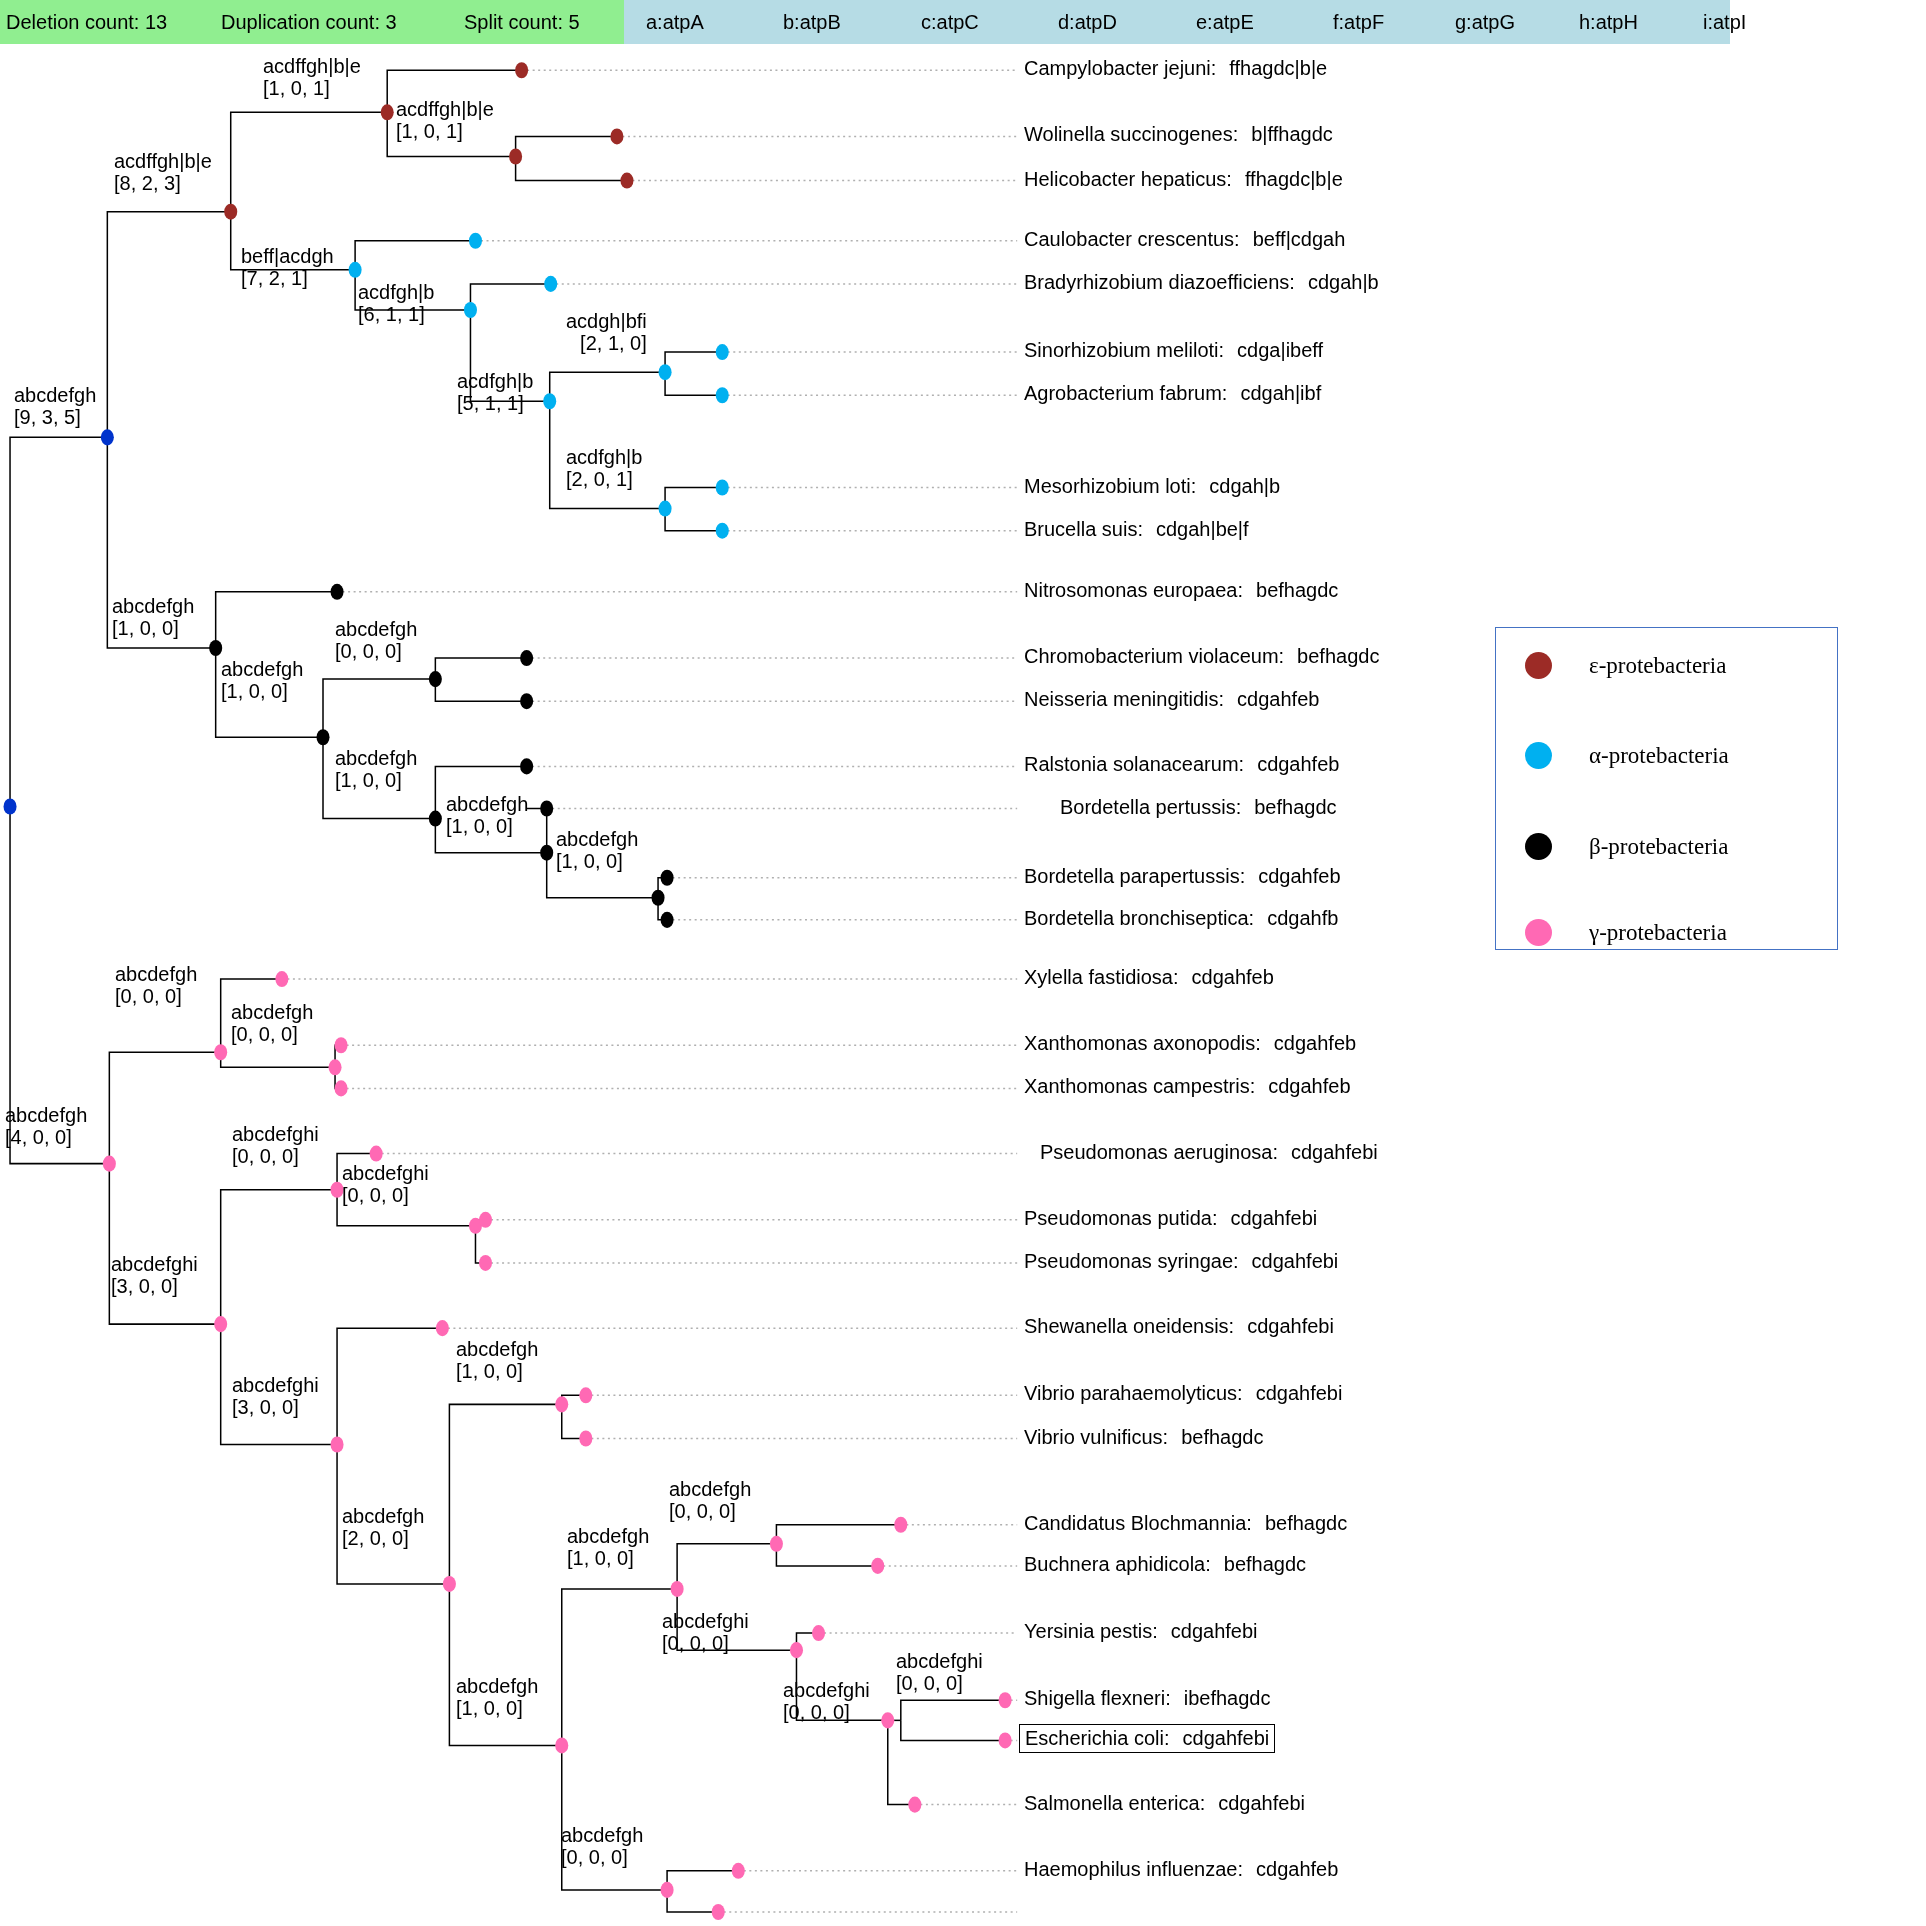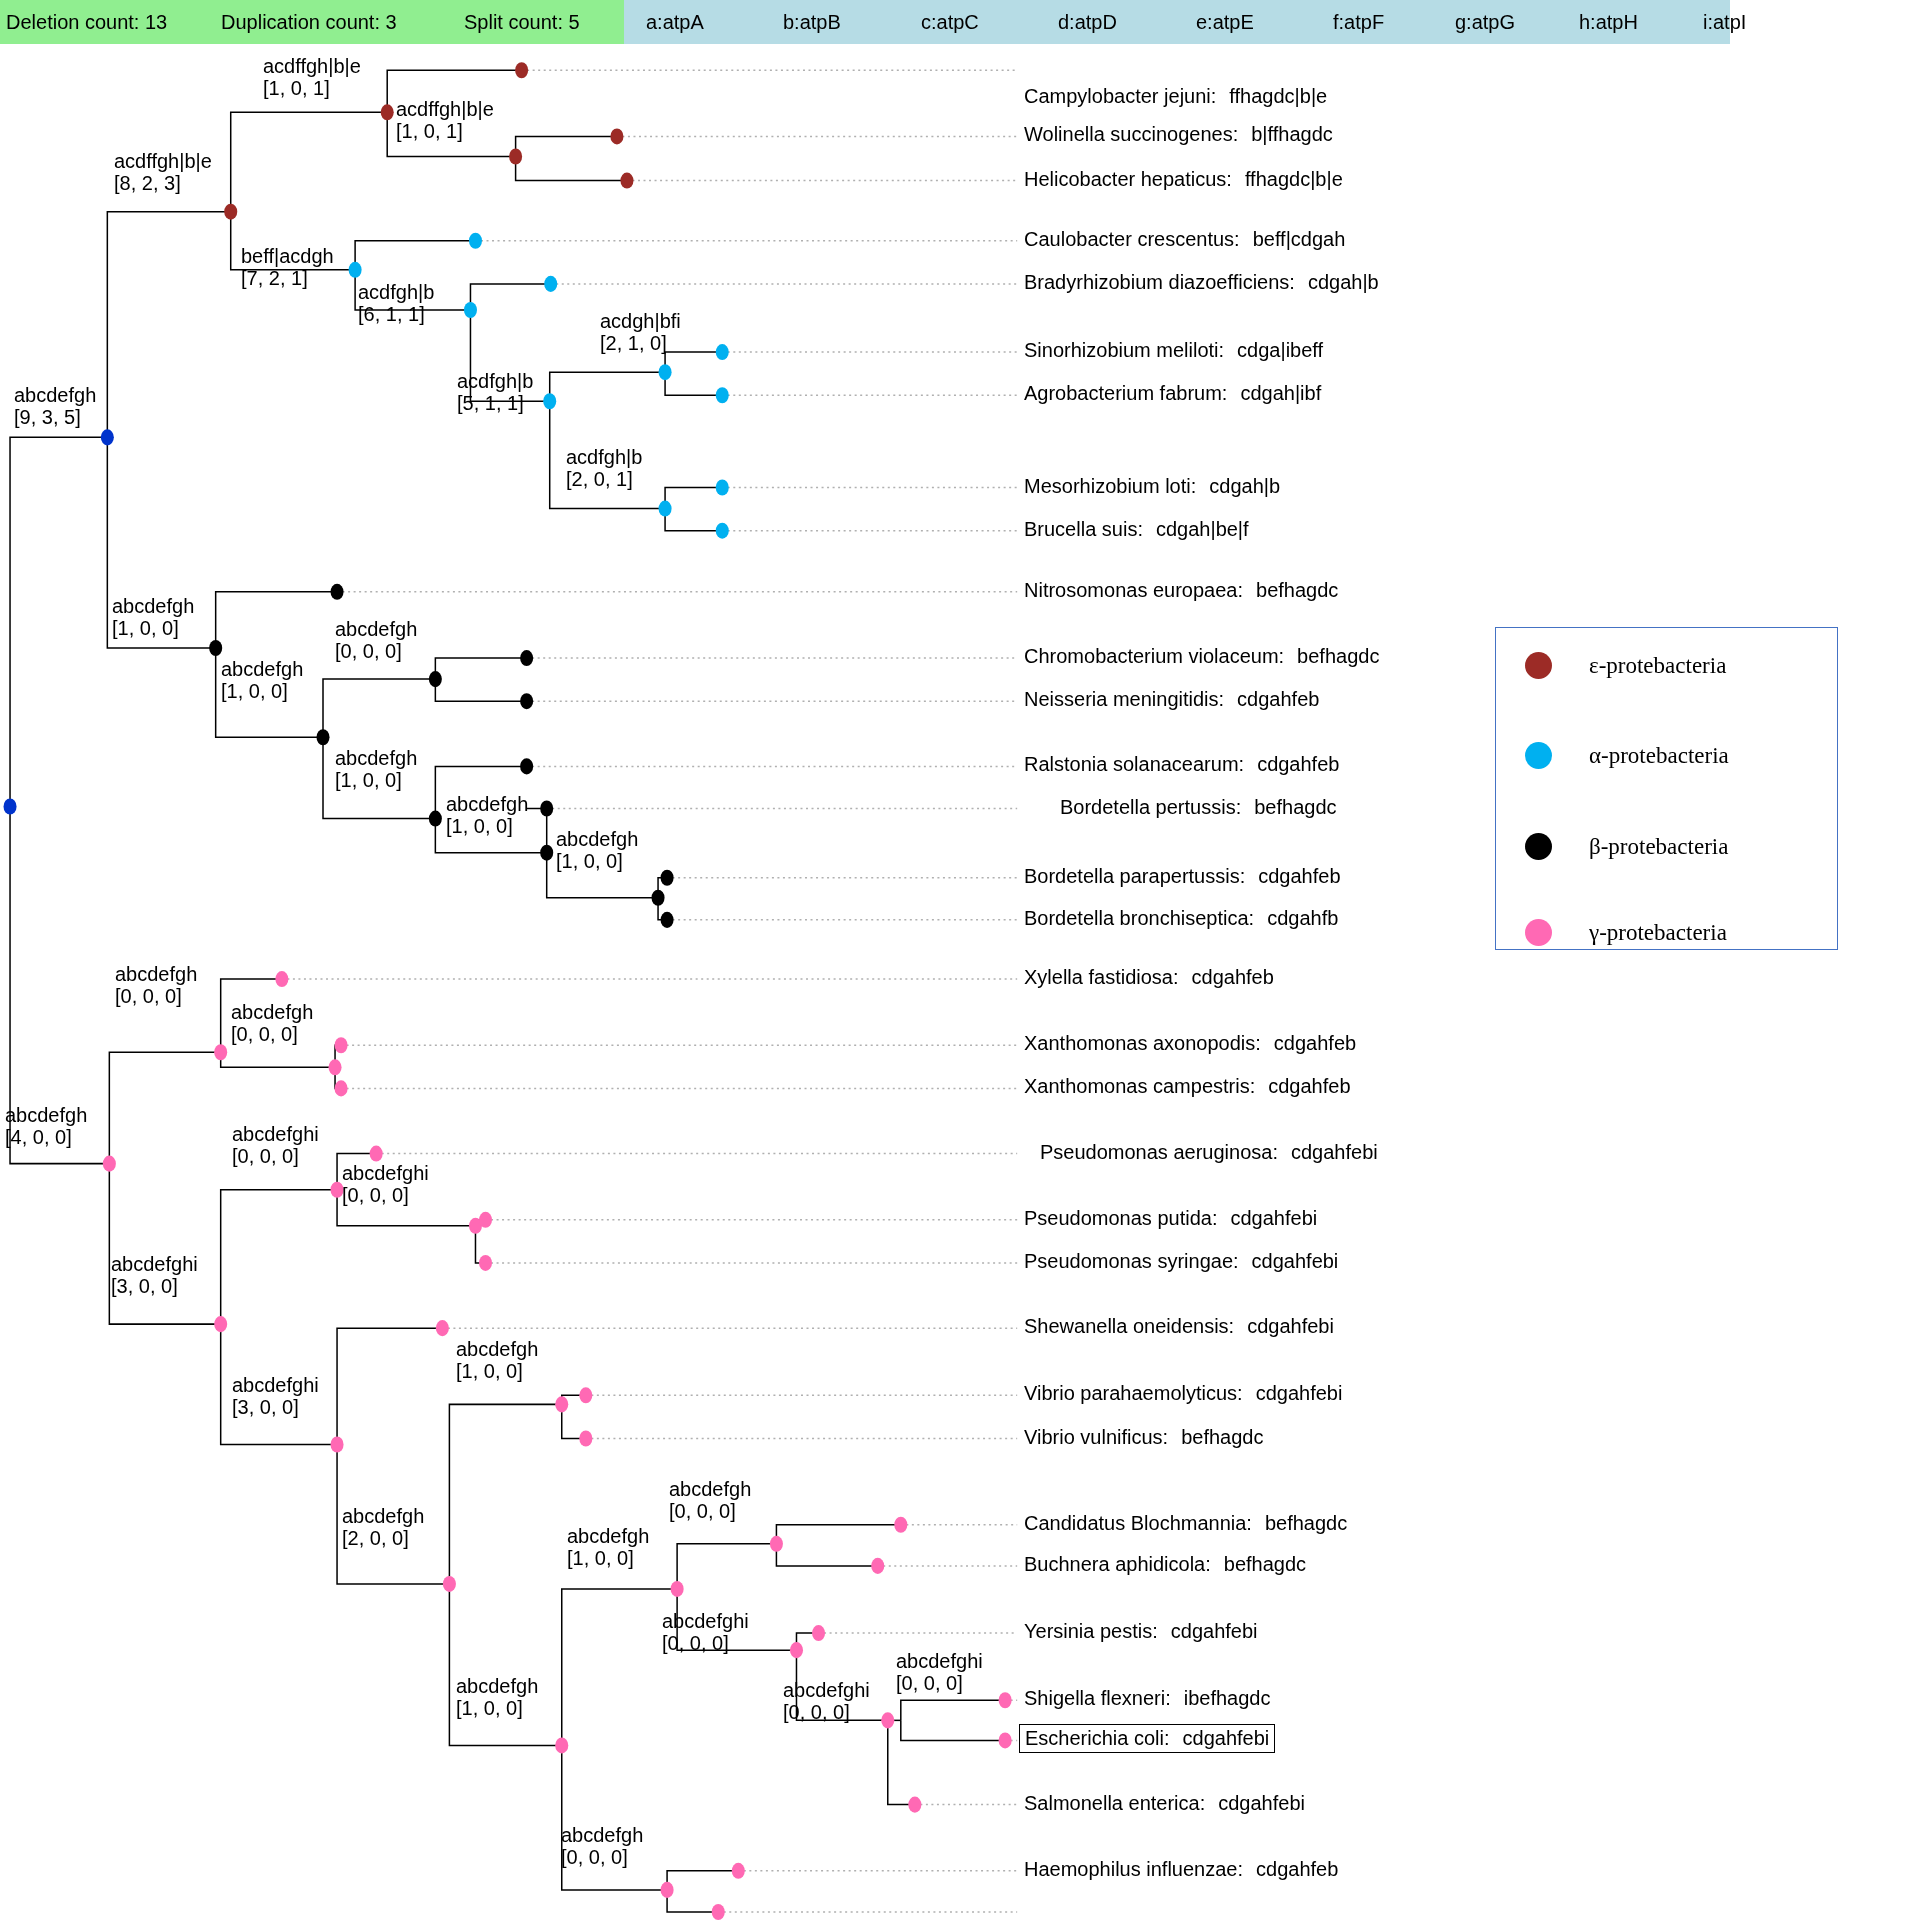--- a/index.html
+++ b/index.html
@@ -256,21 +256,21 @@
     <div>[7, 2, 1]</div>
   </div>
 <div class="node-label" style="left: 358px; top: 281px;">
     <div>acdfgh|b</div>
     <div>[6, 1, 1]</div>
   </div>
 <div class="node-label" style="left: 457px; top: 370px;">
     <div>acdfgh|b</div>
     <div>[5, 1, 1]</div>
   </div>
-<div class="node-label" style="left: 600px; top: 310px;">
+<div class="node-label" style="left: 566px; top: 310px; text-align: right;">
     <div>acdgh|bfi</div>
     <div>[2, 1, 0]</div>
   </div>
 <div class="node-label" style="left: 566px; top: 446px;">
     <div>acdfgh|b</div>
     <div>[2, 0, 1]</div>
   </div>
 <div class="node-label" style="left: 112px; top: 595px;">
     <div>abcdefgh</div>
     <div>[1, 0, 0]</div>
@@ -352,21 +352,21 @@
     <div>[0, 0, 0]</div>
   </div>
 <div class="node-label" style="left: 896px; top: 1650px;">
     <div>abcdefghi</div>
     <div>[0, 0, 0]</div>
   </div>
 <div class="node-label" style="left: 561px; top: 1824px;">
     <div>abcdefgh</div>
     <div>[0, 0, 0]</div>
   </div>
-<div class="taxon-label" style="left: 1024px; top: 57px; margin-top: 28px;"><span>Campylobacter jejuni:</span><span class="gene">ffhagdc|b|e</span></div>
+<div class="taxon-label" style="left: 1024px; top: 57px;"><span>Campylobacter jejuni:</span><span class="gene">ffhagdc|b|e</span></div>
 <div class="taxon-label" style="left: 1024px; top: 123px;"><span>Wolinella succinogenes:</span><span class="gene">b|ffhagdc</span></div>
 <div class="taxon-label" style="left: 1024px; top: 168px;"><span>Helicobacter hepaticus:</span><span class="gene">ffhagdc|b|e</span></div>
 <div class="taxon-label" style="left: 1024px; top: 228px;"><span>Caulobacter crescentus:</span><span class="gene">beff|cdgah</span></div>
 <div class="taxon-label" style="left: 1024px; top: 271px;"><span>Bradyrhizobium diazoefficiens:</span><span class="gene">cdgah|b</span></div>
 <div class="taxon-label" style="left: 1024px; top: 339px;"><span>Sinorhizobium meliloti:</span><span class="gene">cdga|ibeff</span></div>
 <div class="taxon-label" style="left: 1024px; top: 382px;"><span>Agrobacterium fabrum:</span><span class="gene">cdgah|ibf</span></div>
 <div class="taxon-label" style="left: 1024px; top: 475px;"><span>Mesorhizobium loti:</span><span class="gene">cdgah|b</span></div>
 <div class="taxon-label" style="left: 1024px; top: 518px; text-align: center;"><span>Brucella suis:</span><span class="gene">cdgah|be|f</span></div>
 <div class="taxon-label" style="left: 1024px; top: 579px;"><span>Nitrosomonas europaea:</span><span class="gene">befhagdc</span></div>
 <div class="taxon-label" style="left: 1024px; top: 645px;"><span>Chromobacterium violaceum:</span><span class="gene">befhagdc</span></div>

